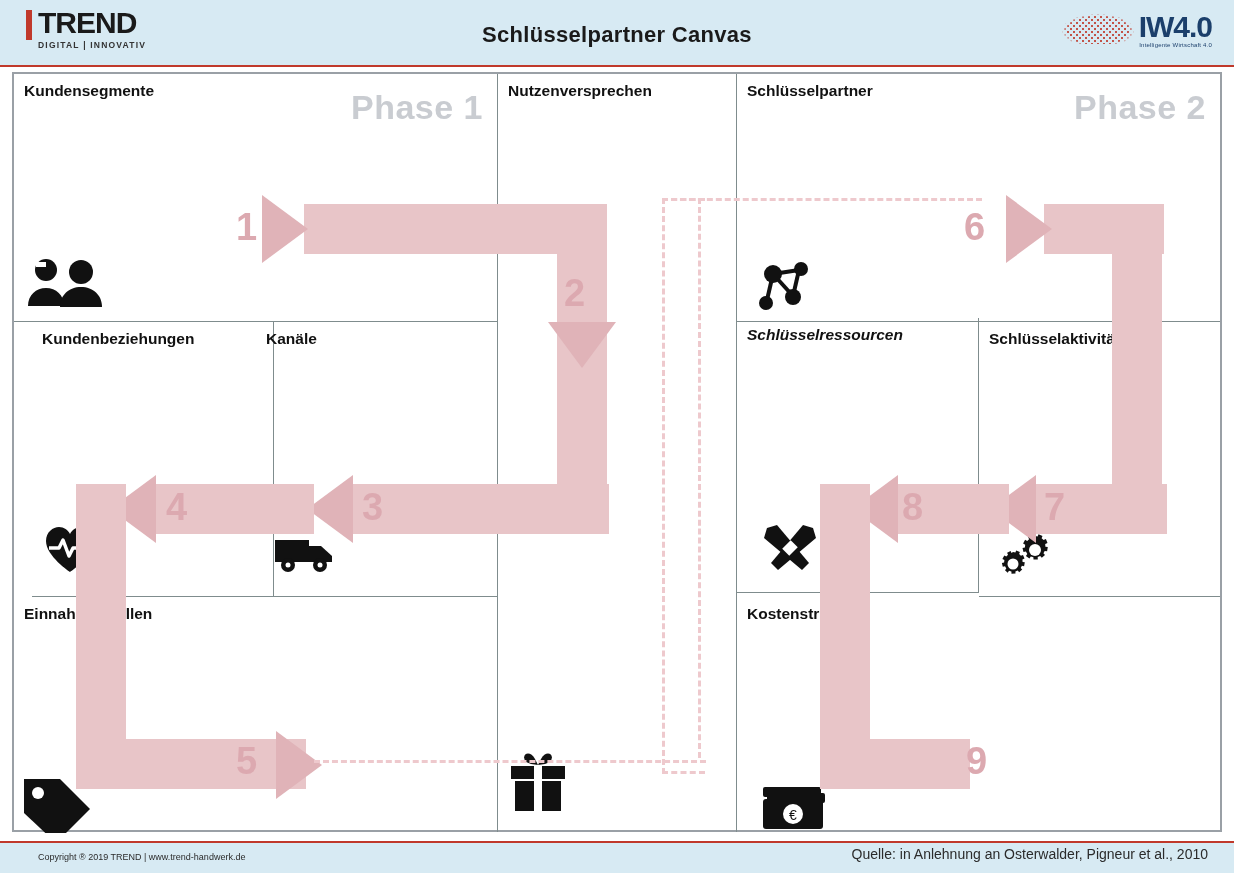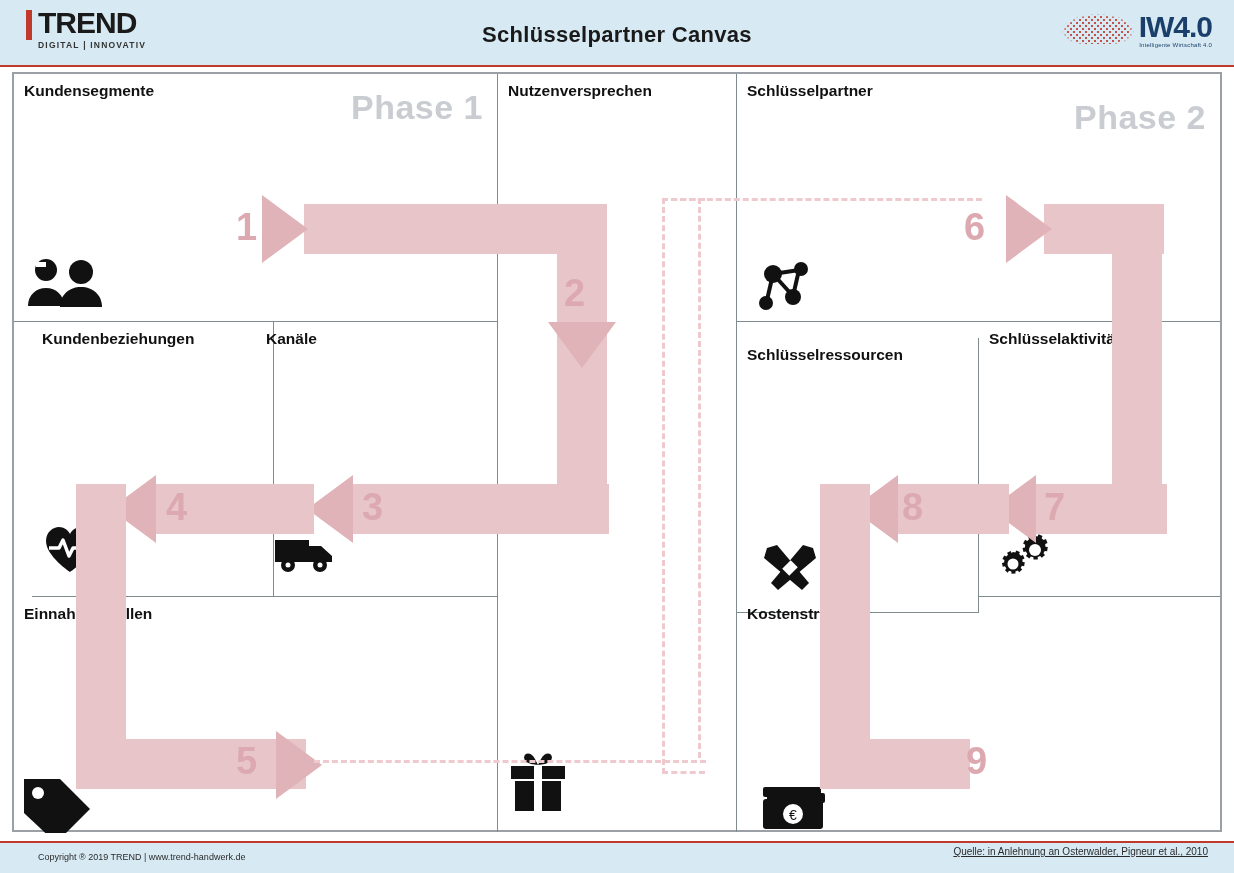--- a/index.html
+++ b/index.html
@@ -49,21 +49,21 @@
     -webkit-mask-image:radial-gradient(ellipse at 50% 55%, #000 60%, transparent 72%);
             mask-image:radial-gradient(ellipse at 50% 55%, #000 60%, transparent 72%);
   }
 
   
   .footer{
     position:absolute;left:0;bottom:0;width:1234px;height:30px;
     background:#d7eaf3;border-top:2px solid #c0392b;
   }
   .footer .left{position:absolute;left:26px;top:9px;font-size:9px;color:#2b2b2b;margin-left:12px;}
-  .footer .right{position:absolute;right:26px;top:3px;font-size:10px;color:#2b2b2b;text-decoration:underline;}
+  .footer .right{position:absolute;right:26px;top:3px;font-size:14px;color:#2b2b2b;}
 
   
   .canvas{
     position:absolute;left:12px;top:72px;width:1210px;height:760px;
     border:2px solid #9aa0a6;
     box-sizing:border-box;
     background:#fff;
   }
   .cell{
     position:absolute;box-sizing:border-box;
@@ -77,21 +77,21 @@
     position:absolute;font-size:34px;font-weight:bold;color:#c9ccd1;
     letter-spacing:.5px;
   }
 
   
   #c-kundensegmente{left:0;top:0;width:484px;height:248px;}
   #c-nutzen{left:484px;top:0;width:239px;height:758px;border-bottom:none;}
   #c-schluesselpartner{left:723px;top:0;width:483px;height:248px;border-right:none;}
   #c-kundenbeziehungen{left:18px;top:248px;width:242px;height:275px;}
   #c-kanaele{left:242px;top:248px;width:242px;height:275px;text-align:center;}
-  #c-schluesselressourcen{left:723px;top:264px;width:242px;height:275px;}
+  #c-schluesselressourcen{left:723px;top:244px;width:242px;height:275px;font-style:italic;}
   #c-schluesselaktivitaeten{left:965px;top:248px;width:241px;height:275px;border-right:none;}
   #c-einnahmequellen{left:0;top:523px;width:484px;height:235px;border-bottom:none;}
   #c-kostenstruktur{left:723px;top:523px;width:483px;height:235px;border-right:none;border-bottom:none;}
 
   
   .icon{position:absolute;}
   .icon svg{display:block;}
 
   
   .flow{position:absolute;background:#e8c5c8;}
@@ -149,21 +149,21 @@
           <path d="M40 12c6-8-4-13-9-3l-3 6 7-1z" fill="#111"></path>
           <rect x="1" y="16" width="54" height="13" fill="#111"></rect>
           <rect x="5" y="31" width="46" height="30" fill="#111"></rect>
           <rect x="24" y="16" width="8" height="45" fill="#fff"></rect>
         </svg>
       </div>
     </div>
 
     <div class="cell" id="c-schluesselpartner">
       <div class="title">Schlüsselpartner</div>
-      <div class="phase" style="right:14px;top:24px;margin-left:39px;">Phase 2</div>
+      <div class="phase" style="right:14px;top:14px;margin-left:39px;">Phase 2</div>
       <div class="icon" style="left:22px;top:186px;">
         <svg width="60" height="52" viewBox="0 0 60 52">
           <line x1="14" y1="14" x2="40" y2="10" stroke="#111" stroke-width="4"></line>
           <line x1="14" y1="14" x2="34" y2="36" stroke="#111" stroke-width="4"></line>
           <line x1="40" y1="10" x2="34" y2="36" stroke="#111" stroke-width="4"></line>
           <line x1="14" y1="14" x2="8" y2="40" stroke="#111" stroke-width="4"></line>
           <circle cx="14" cy="14" r="9" fill="#111"></circle>
           <circle cx="42" cy="9" r="7" fill="#111"></circle>
           <circle cx="34" cy="37" r="8" fill="#111"></circle>
           <circle cx="7" cy="43" r="7" fill="#111"></circle>

